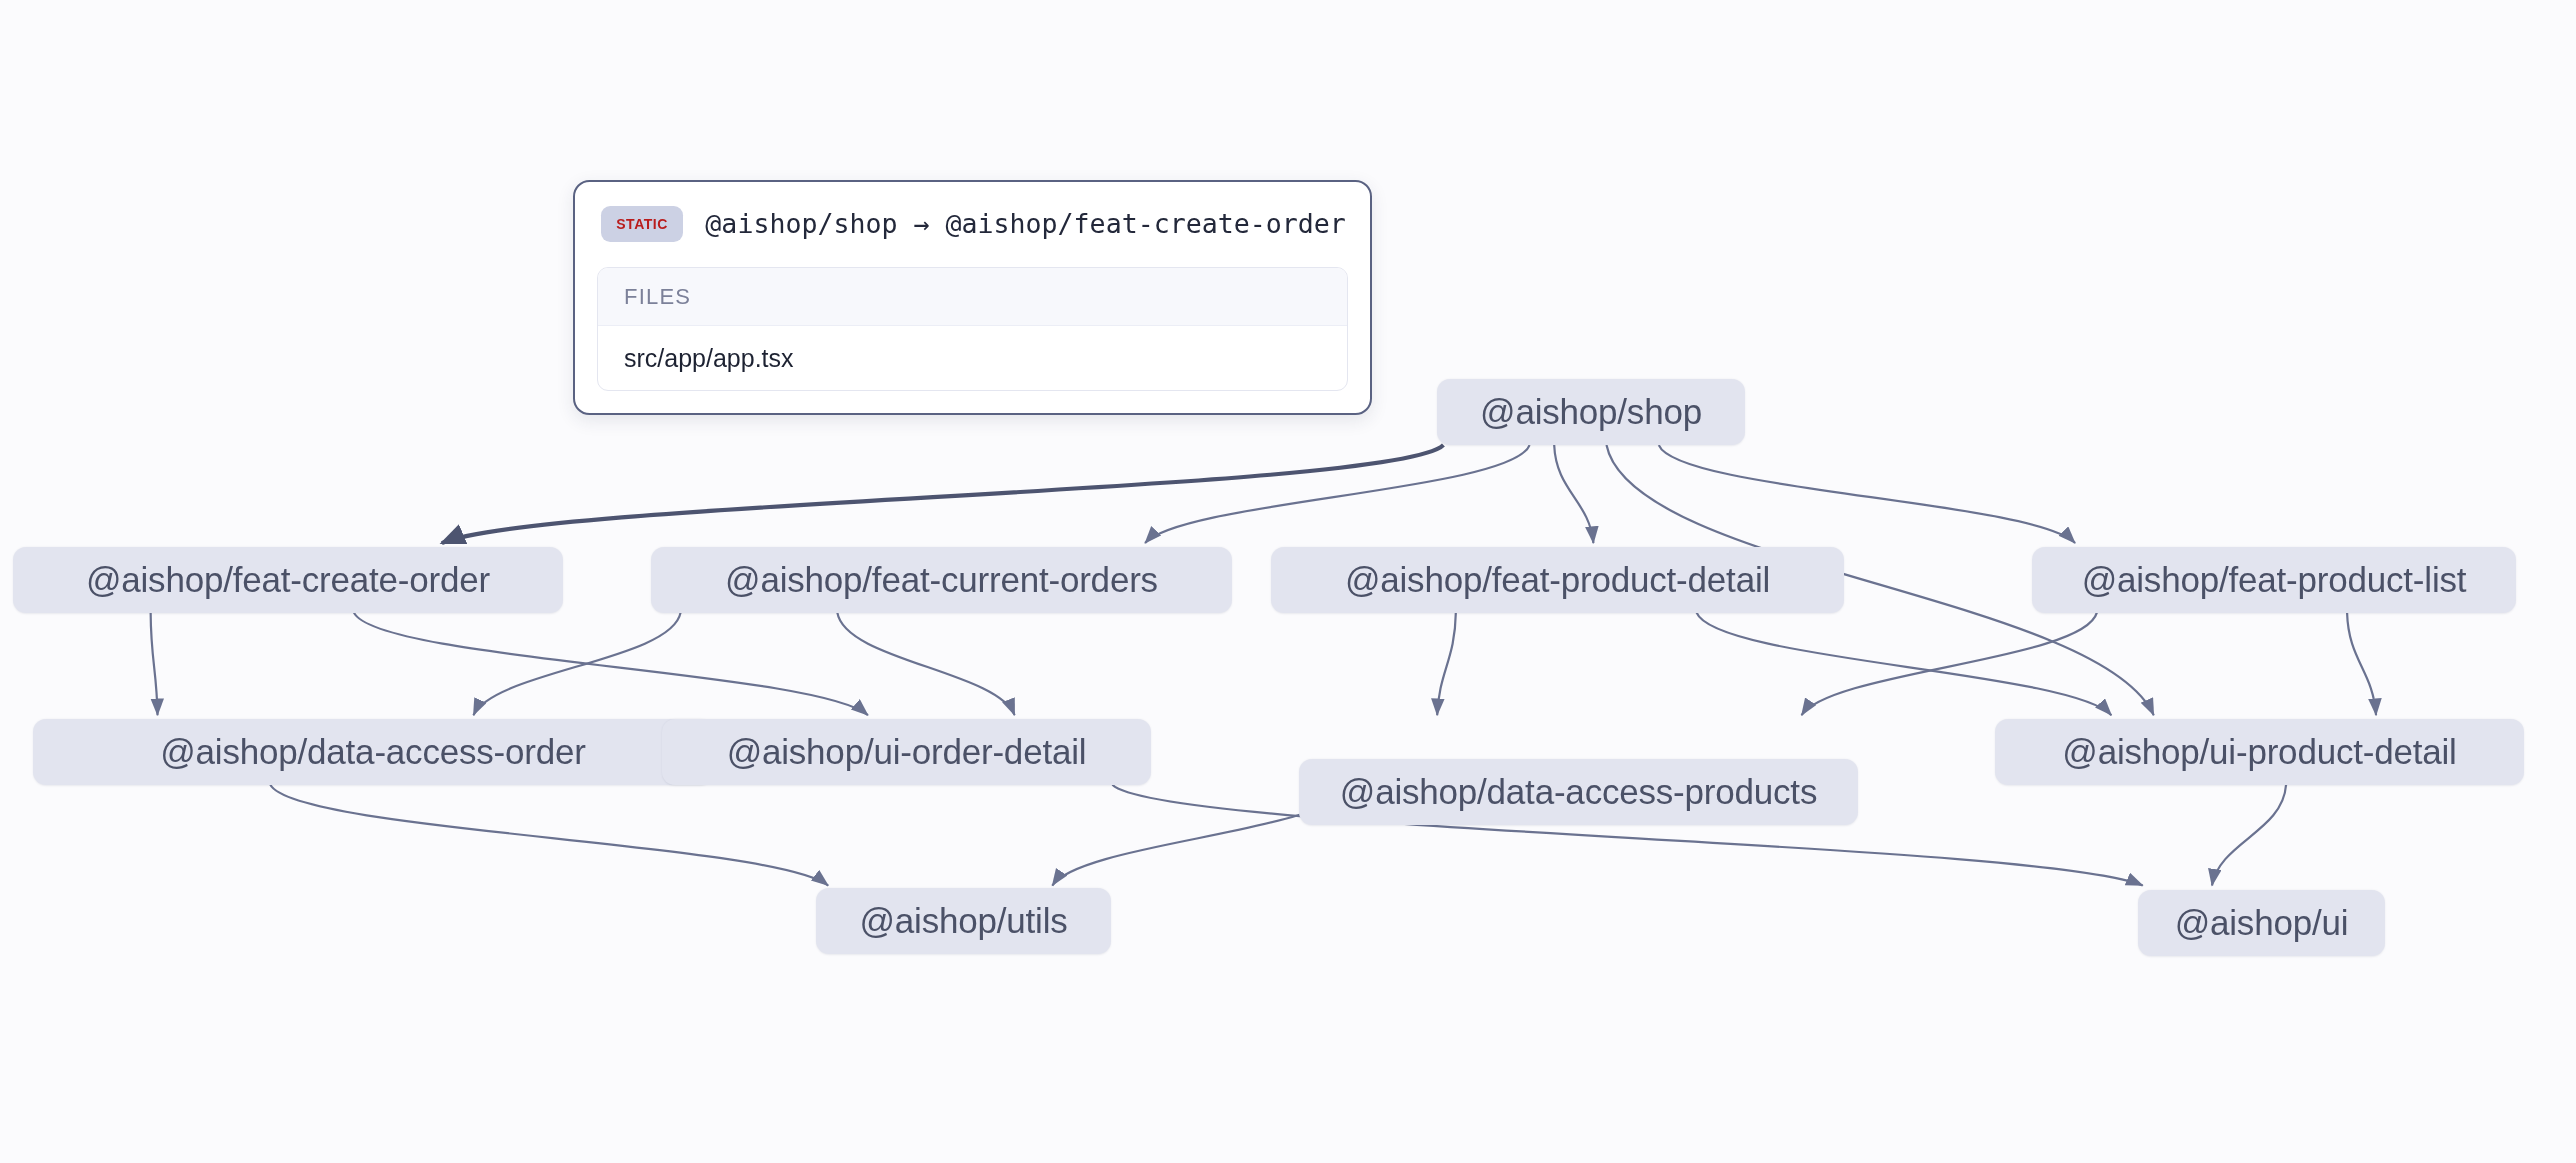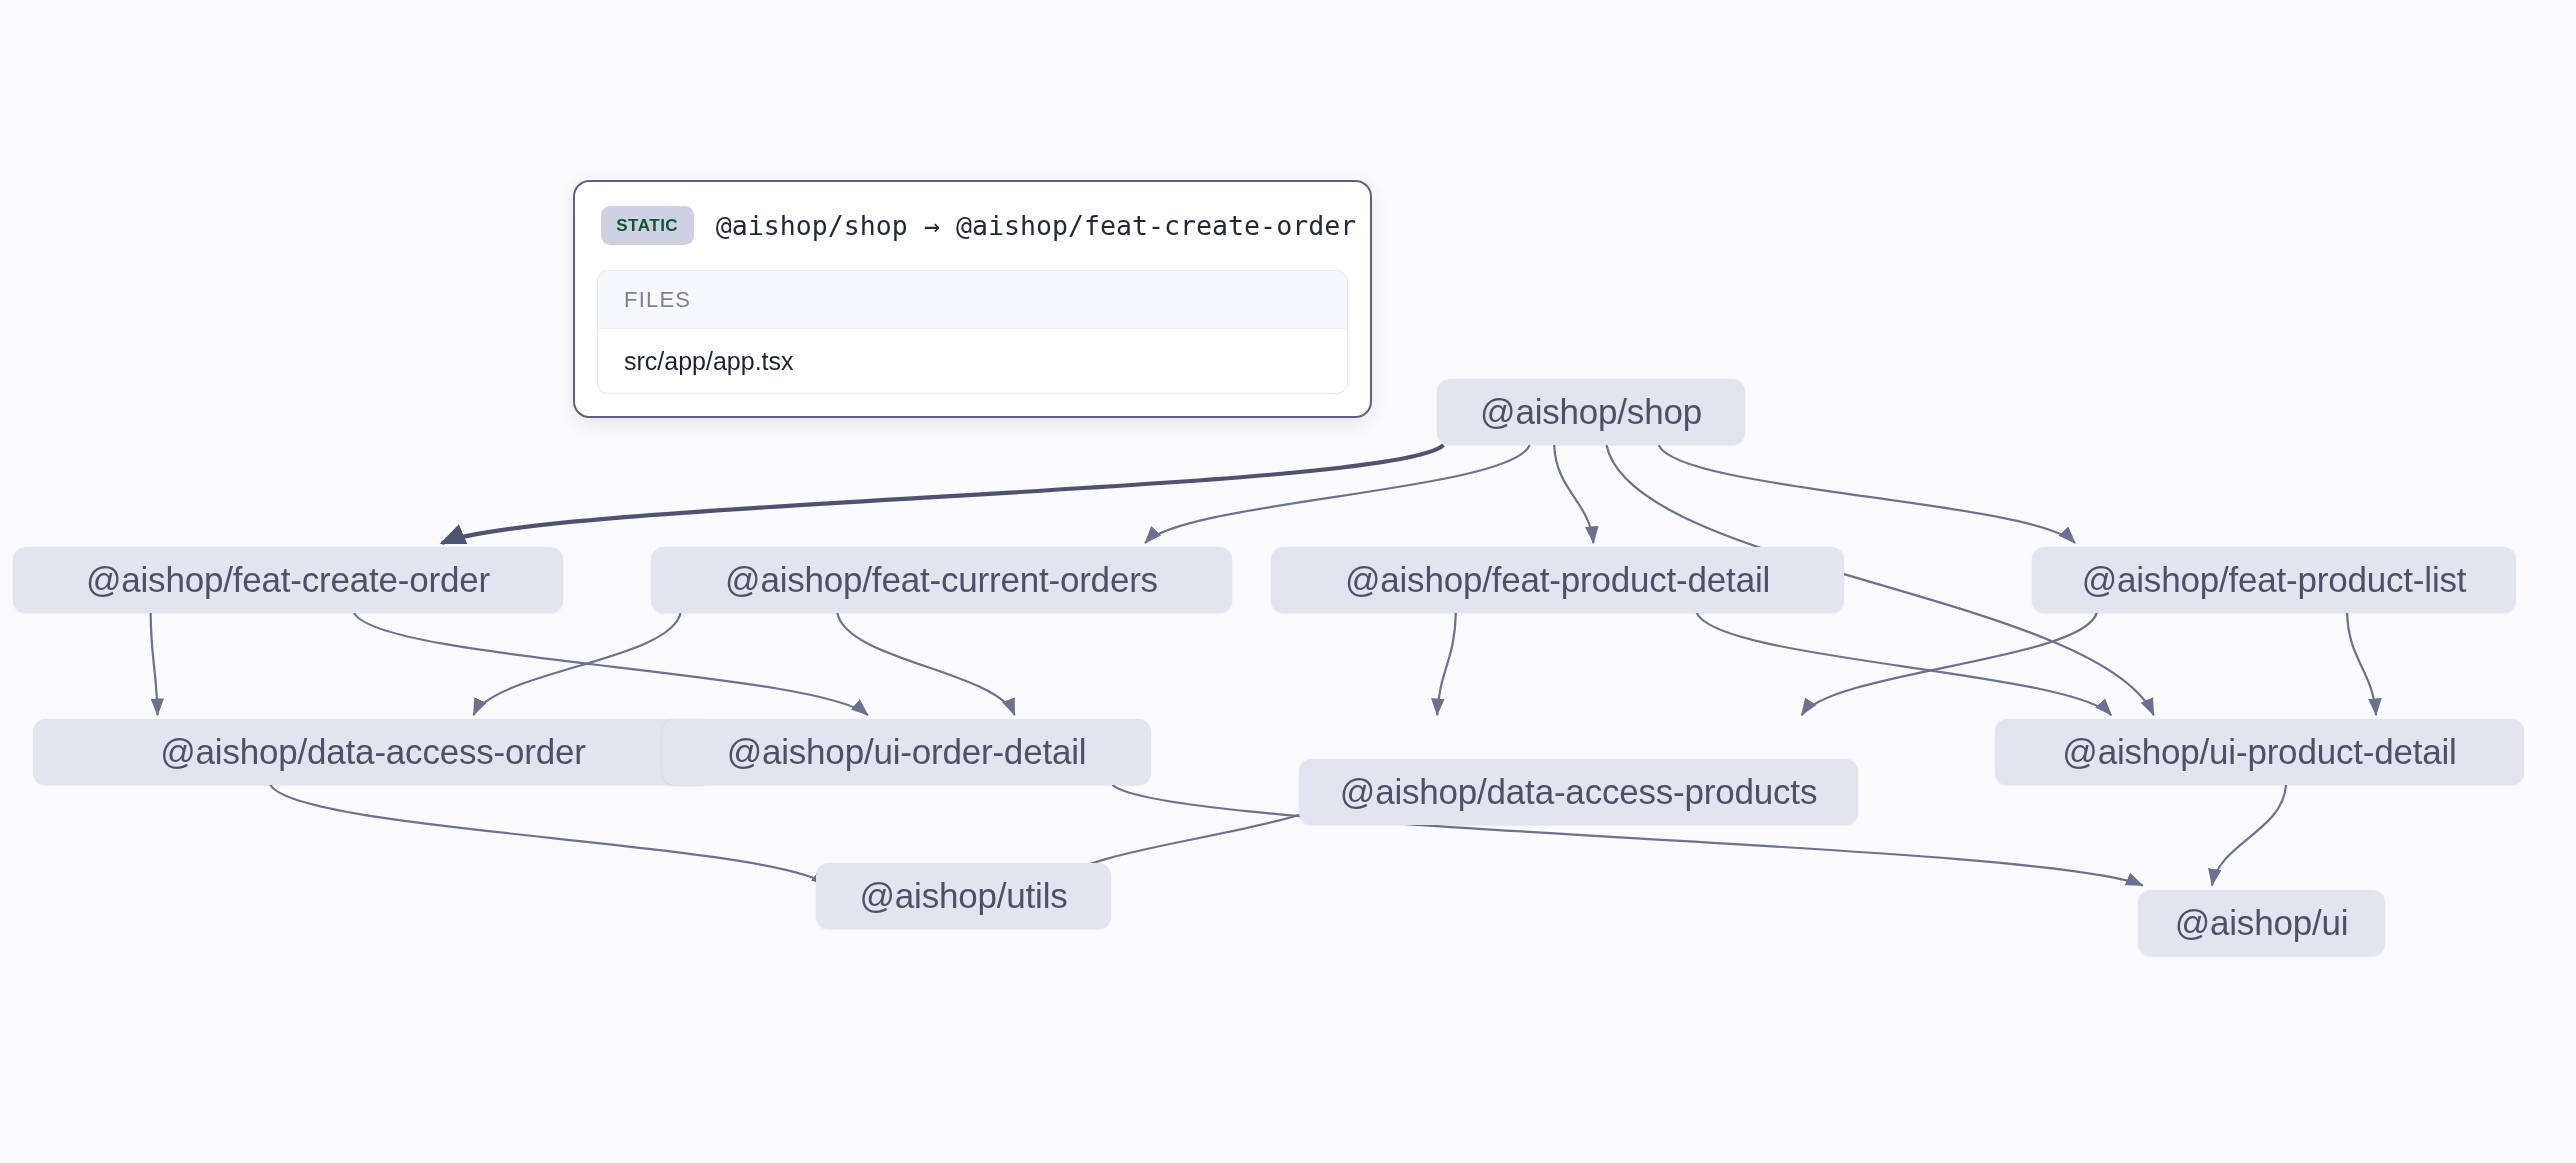--- a/index.html
+++ b/index.html
@@ -35,22 +35,22 @@
     background:#ffffff;
     border:2.7px solid #5a6282;
     border-radius:16.5px;
     box-sizing:border-box;
     padding:20px 22px 22px 22px;
     z-index:40;
     box-shadow:0 5.5px 16.5px rgba(40,50,80,.10);
   }
   .tt-head{display:flex;align-items:center;gap:22px;padding:3.7px 3.7px 5.5px 3.7px;}
   .tt-badge{
-    background:#ccd1e4;color:#14532d;
-    font-size:17px;font-weight:bold;letter-spacing:0.5px;
+    background:#ccd1e4;color:#b91c1c;
+    font-size:14px;font-weight:bold;letter-spacing:0.5px;
     border-radius:9.2px;padding:11px 15.6px;line-height:1;
   }
   .tt-title{
     font-family:"DejaVu Sans Mono","Liberation Mono",monospace;
     font-size:26.6px;color:#23283a;white-space:nowrap;
   }
   .tt-panel{
     margin-top:20px;
     border:0.9px solid #e4e6f0;border-radius:11px;overflow:hidden;
     background:#ffffff;
@@ -123,21 +123,21 @@
       </div>
       <div class="node" style="left: 662px; top: 719px; width: 489px;">
         <span>@aishop/ui-order-detail</span>
       </div>
       <div class="node" style="left: 1299px; top: 719px; width: 559px; margin-top: 40px;">
         <span>@aishop/data-access-products</span>
       </div>
       <div class="node" style="left: 1995px; top: 719px; width: 529px;">
         <span>@aishop/ui-product-detail</span>
       </div>
-      <div class="node" style="left: 816px; top: 863px; width: 295px;">
+      <div class="node" style="left: 816px; top: 888px; width: 295px;">
         <span>@aishop/utils</span>
       </div>
       <div class="node" style="left: 2138px; top: 890px; width: 247px;">
         <span>@aishop/ui</span>
       </div>
     </div>
 
   <div class="tooltip">
     <div class="tt-head">
       <span class="tt-badge">STATIC</span>

